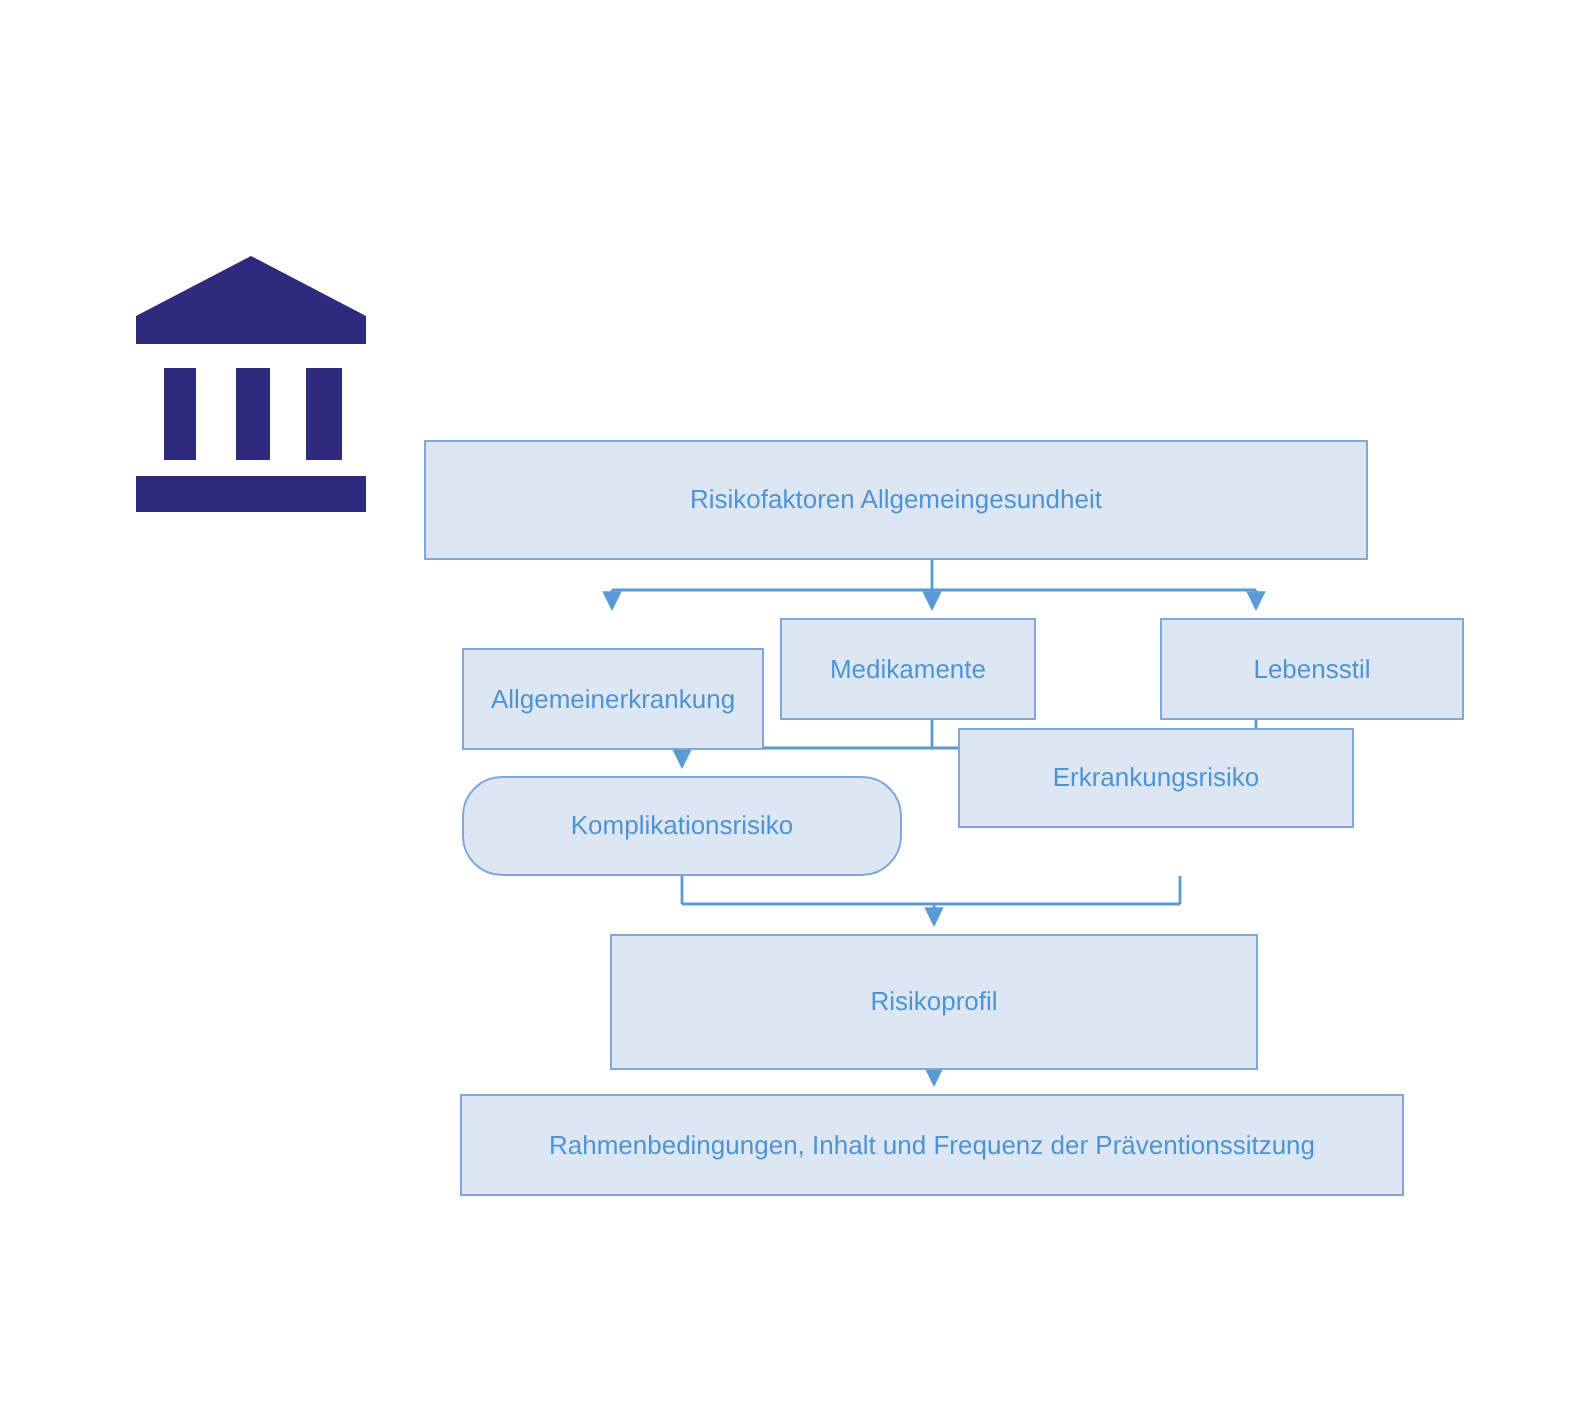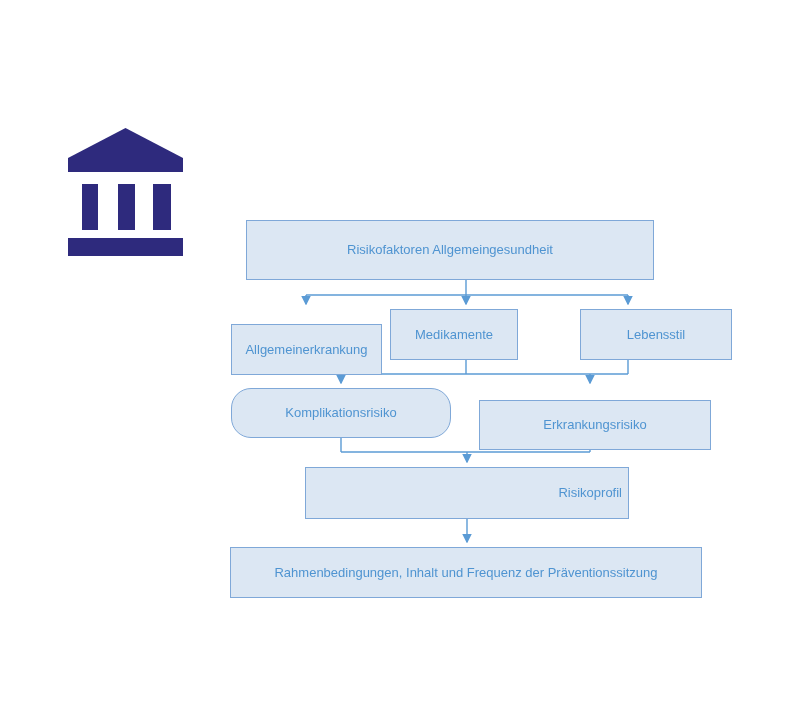--- a/index.html
+++ b/index.html
@@ -47,27 +47,27 @@
     align-items: center;
     justify-content: center;
     text-align: center;
     background: var(--box-fill);
     border: 1.5px solid var(--box-border);
     color: var(--box-text);
     font-size: 13px;
     line-height: 1.2;
     padding: 2px 6px;
   }
-  .box-top      { left: 246px; top: 220px; width: 408px; height: 60px; }
+  .box-top      { left: 212px; top: 220px; width: 472px; height: 60px; }
   .box-factor-1 { left: 231px; top: 324px; width: 151px; height: 51px; }
   .box-factor-2 { left: 390px; top: 309px; width: 128px; height: 51px; text-align: right; }
   .box-factor-3 { left: 552px; top: 309px; width: 152px; height: 51px; margin-left: 28px; }
   .box-risk-1   { left: 231px; top: 388px; width: 220px; height: 50px; border-radius: 20px; }
-  .box-risk-2   { left: 479px; top: 400px; width: 232px; height: 50px; }
-  .box-profile  { left: 305px; top: 467px; width: 324px; height: 52px; justify-content: flex-end; }
+  .box-risk-2   { left: 479px; top: 364px; width: 198px; height: 50px; }
+  .box-profile  { left: 305px; top: 467px; width: 324px; height: 68px; }
   .box-bottom   { left: 230px; top: 547px; width: 472px; height: 51px; }
 </style>
 </head>
 <body>
 
 <div class="canvas">
 
   <svg class="bank-icon" viewBox="0 0 115 128" aria-hidden="true">
     <polygon class="shape" points="57.5,0 115,30 115,44 0,44 0,30"></polygon>
     <rect class="shape" x="14" y="56" width="16" height="46"></rect>

